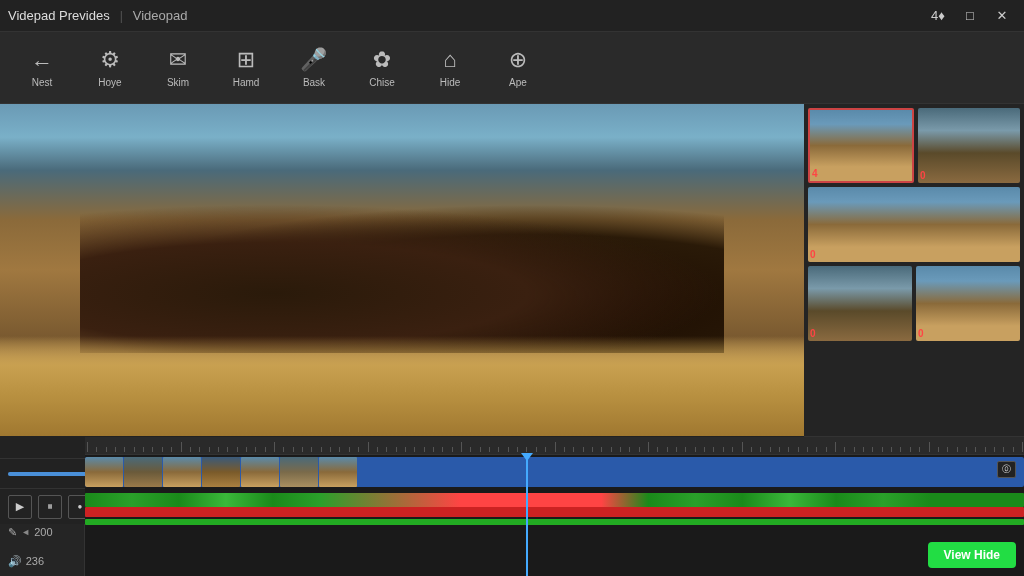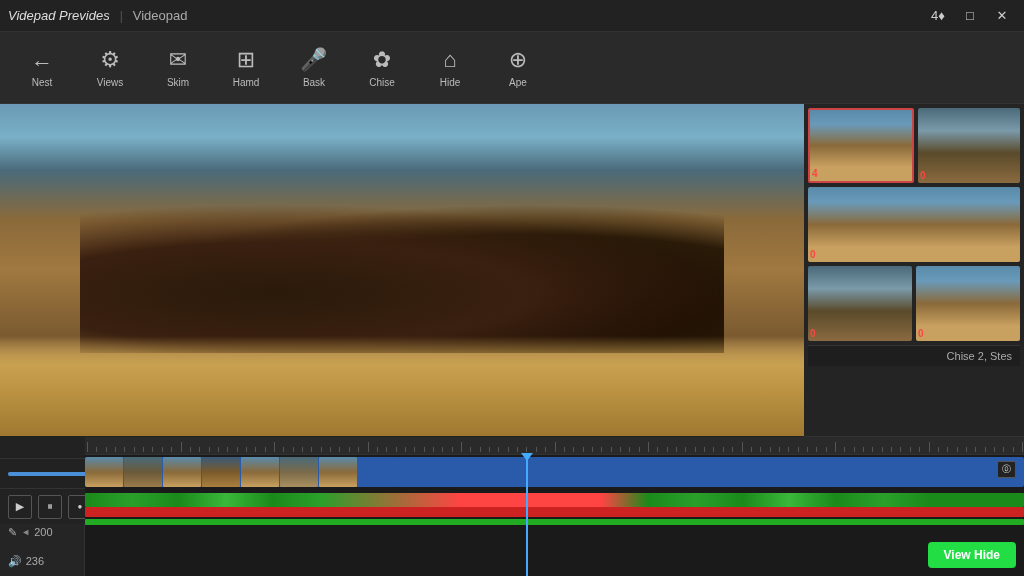--- a/index.html
+++ b/index.html
@@ -24,21 +24,20 @@
     }
     #titlebar .title-left {
       display: flex;
       align-items: center;
       gap: 10px;
       flex: 1;
     }
     #titlebar .app-title {
       color: #ddd;
       font-size: 13px;
-      font-style: italic;
     }
     #titlebar .divider {
       color: #555;
     }
     #titlebar .tab-name {
       color: #aaa;
       font-size: 13px;
     }
     #titlebar .win-controls {
       display: flex;
@@ -470,21 +469,21 @@
   </div>
 </div>
 
 <div id="toolbar">
   <button class="tool-btn">
     <span class="icon">←</span>
     <span>Nest</span>
   </button>
   <button class="tool-btn">
     <span class="icon">⚙</span>
-    <span>Views</span>
+    <span>Hoye</span>
   </button>
   <button class="tool-btn">
     <span class="icon">✉</span>
     <span>Skim</span>
   </button>
   <button class="tool-btn">
     <span class="icon">⊞</span>
     <span>Hamd</span>
   </button>
   <button class="tool-btn">
@@ -571,23 +570,20 @@
 
     <div class="clips-row">
       <div class="clip-thumb clip-thumb-bg2">
         <span class="clip-badge">0</span>
       </div>
       <div class="clip-thumb clip-thumb-bg1">
         <span class="clip-badge">0</span>
       </div>
     </div>
 
-    <div id="clip-status">
-      <span>Chise 2, Stes</span>
-    </div>
   </div>
 </div>
 
 <div id="timeline">
 
   <div id="timeline-labels">
     <div style="color:#aaa; font-size:11px; margin-bottom:4px;">Perehate</div>
     <div class="track-label">
       <span class="icon">⌂</span>
       <span>600</span>

